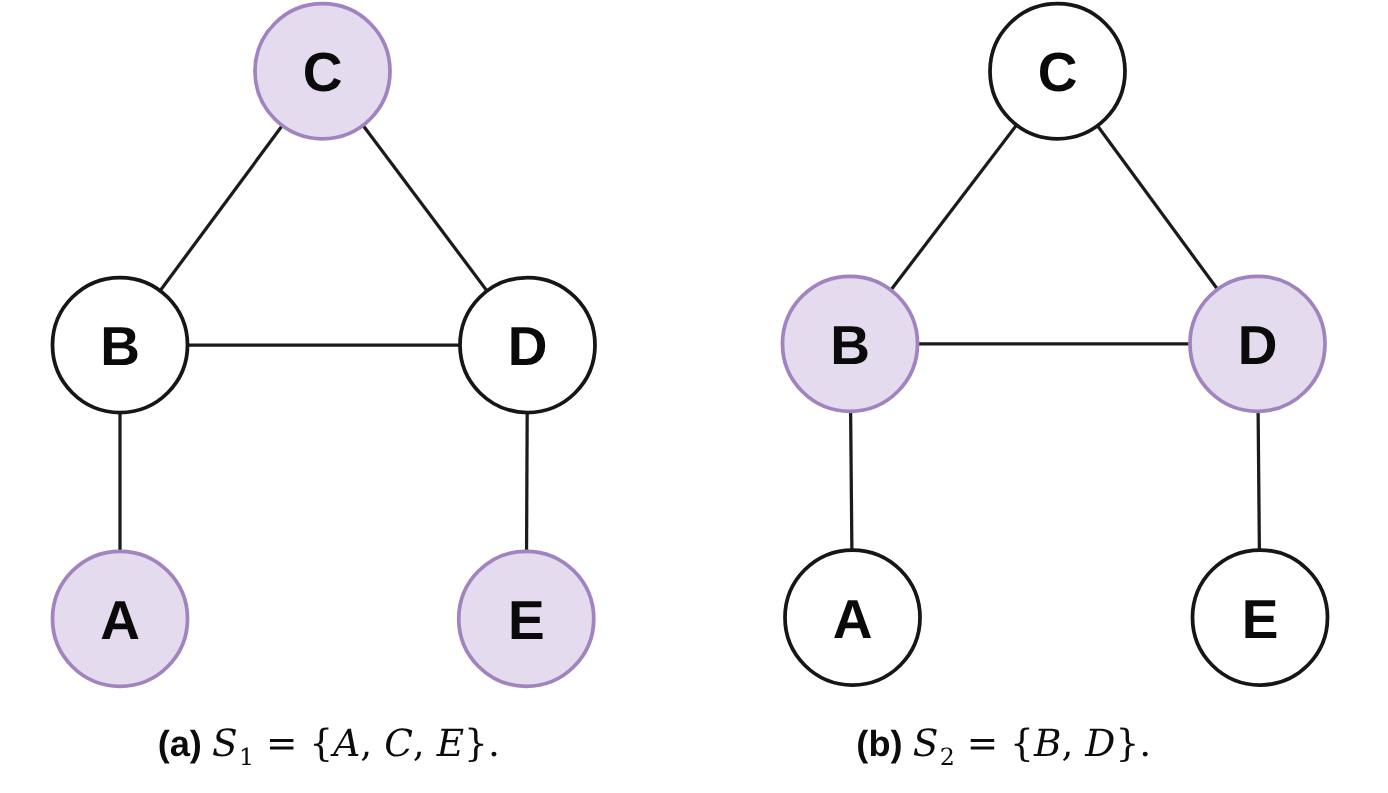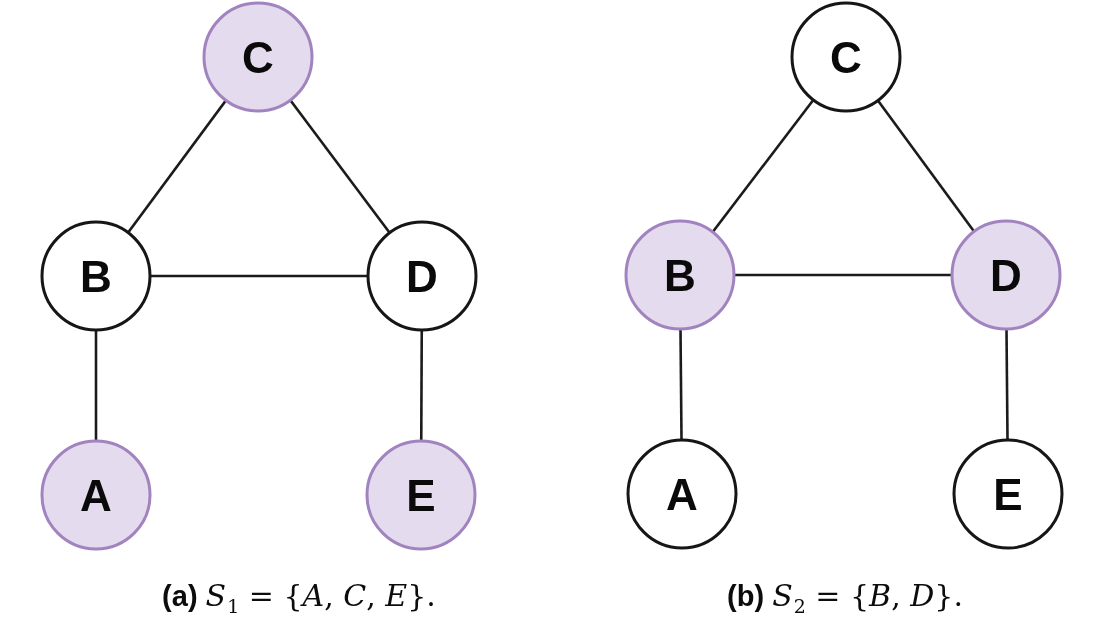--- a/index.html
+++ b/index.html
@@ -88,15 +88,15 @@
       <text x="846" y="73" class="node-label" font-size="44" fill="#0a0a0a">C</text>
       <circle cx="680" cy="275" r="54" fill="#e5dbee" stroke="#a184bf" stroke-width="3"></circle>
       <text x="680" y="291" class="node-label" font-size="44" fill="#0a0a0a">B</text>
       <circle cx="1006" cy="275" r="54" fill="#e5dbee" stroke="#a184bf" stroke-width="3"></circle>
       <text x="1006" y="291" class="node-label" font-size="44" fill="#0a0a0a">D</text>
       <circle cx="682" cy="494" r="54" fill="#ffffff" stroke="#161616" stroke-width="3"></circle>
       <text x="682" y="510" class="node-label" font-size="44" fill="#0a0a0a">A</text>
       <circle cx="1008" cy="494" r="54" fill="#ffffff" stroke="#161616" stroke-width="3"></circle>
       <text x="1008" y="510" class="node-label" font-size="44" fill="#0a0a0a">E</text>
     </svg>
-  <div class="caption" id="caption-a" style="left: 263px; margin-left: 36px;"><span class="cp-tag">(a) </span><span class="cp-mi">S</span><span class="cp-sub">1</span><span class="cp-mo"> = {</span><span class="cp-mi">A</span><span class="cp-mo">, </span><span class="cp-mi">C</span><span class="cp-mo">, </span><span class="cp-mi">E</span><span class="cp-mo">}.</span></div>
-  <div class="caption" id="caption-b" style="left: 845px;"><span class="cp-tag">(b) </span><span class="cp-mi">S</span><span class="cp-sub">2</span><span class="cp-mo"> = {</span><span class="cp-mi">B</span><span class="cp-mo">, </span><span class="cp-mi">D</span><span class="cp-mo">}.</span></div>
+  <div class="caption" id="caption-a" style="left: 263px;"><span class="cp-tag">(a) </span><span class="cp-mi">S</span><span class="cp-sub">1</span><span class="cp-mo"> = {</span><span class="cp-mi">A</span><span class="cp-mo">, </span><span class="cp-mi">C</span><span class="cp-mo">, </span><span class="cp-mi">E</span><span class="cp-mo">}.</span></div>
+  <div class="caption" id="caption-b" style="left: 803px;"><span class="cp-tag">(b) </span><span class="cp-mi">S</span><span class="cp-sub">2</span><span class="cp-mo"> = {</span><span class="cp-mi">B</span><span class="cp-mo">, </span><span class="cp-mi">D</span><span class="cp-mo">}.</span></div>
 </div>
 
 </body></html>

